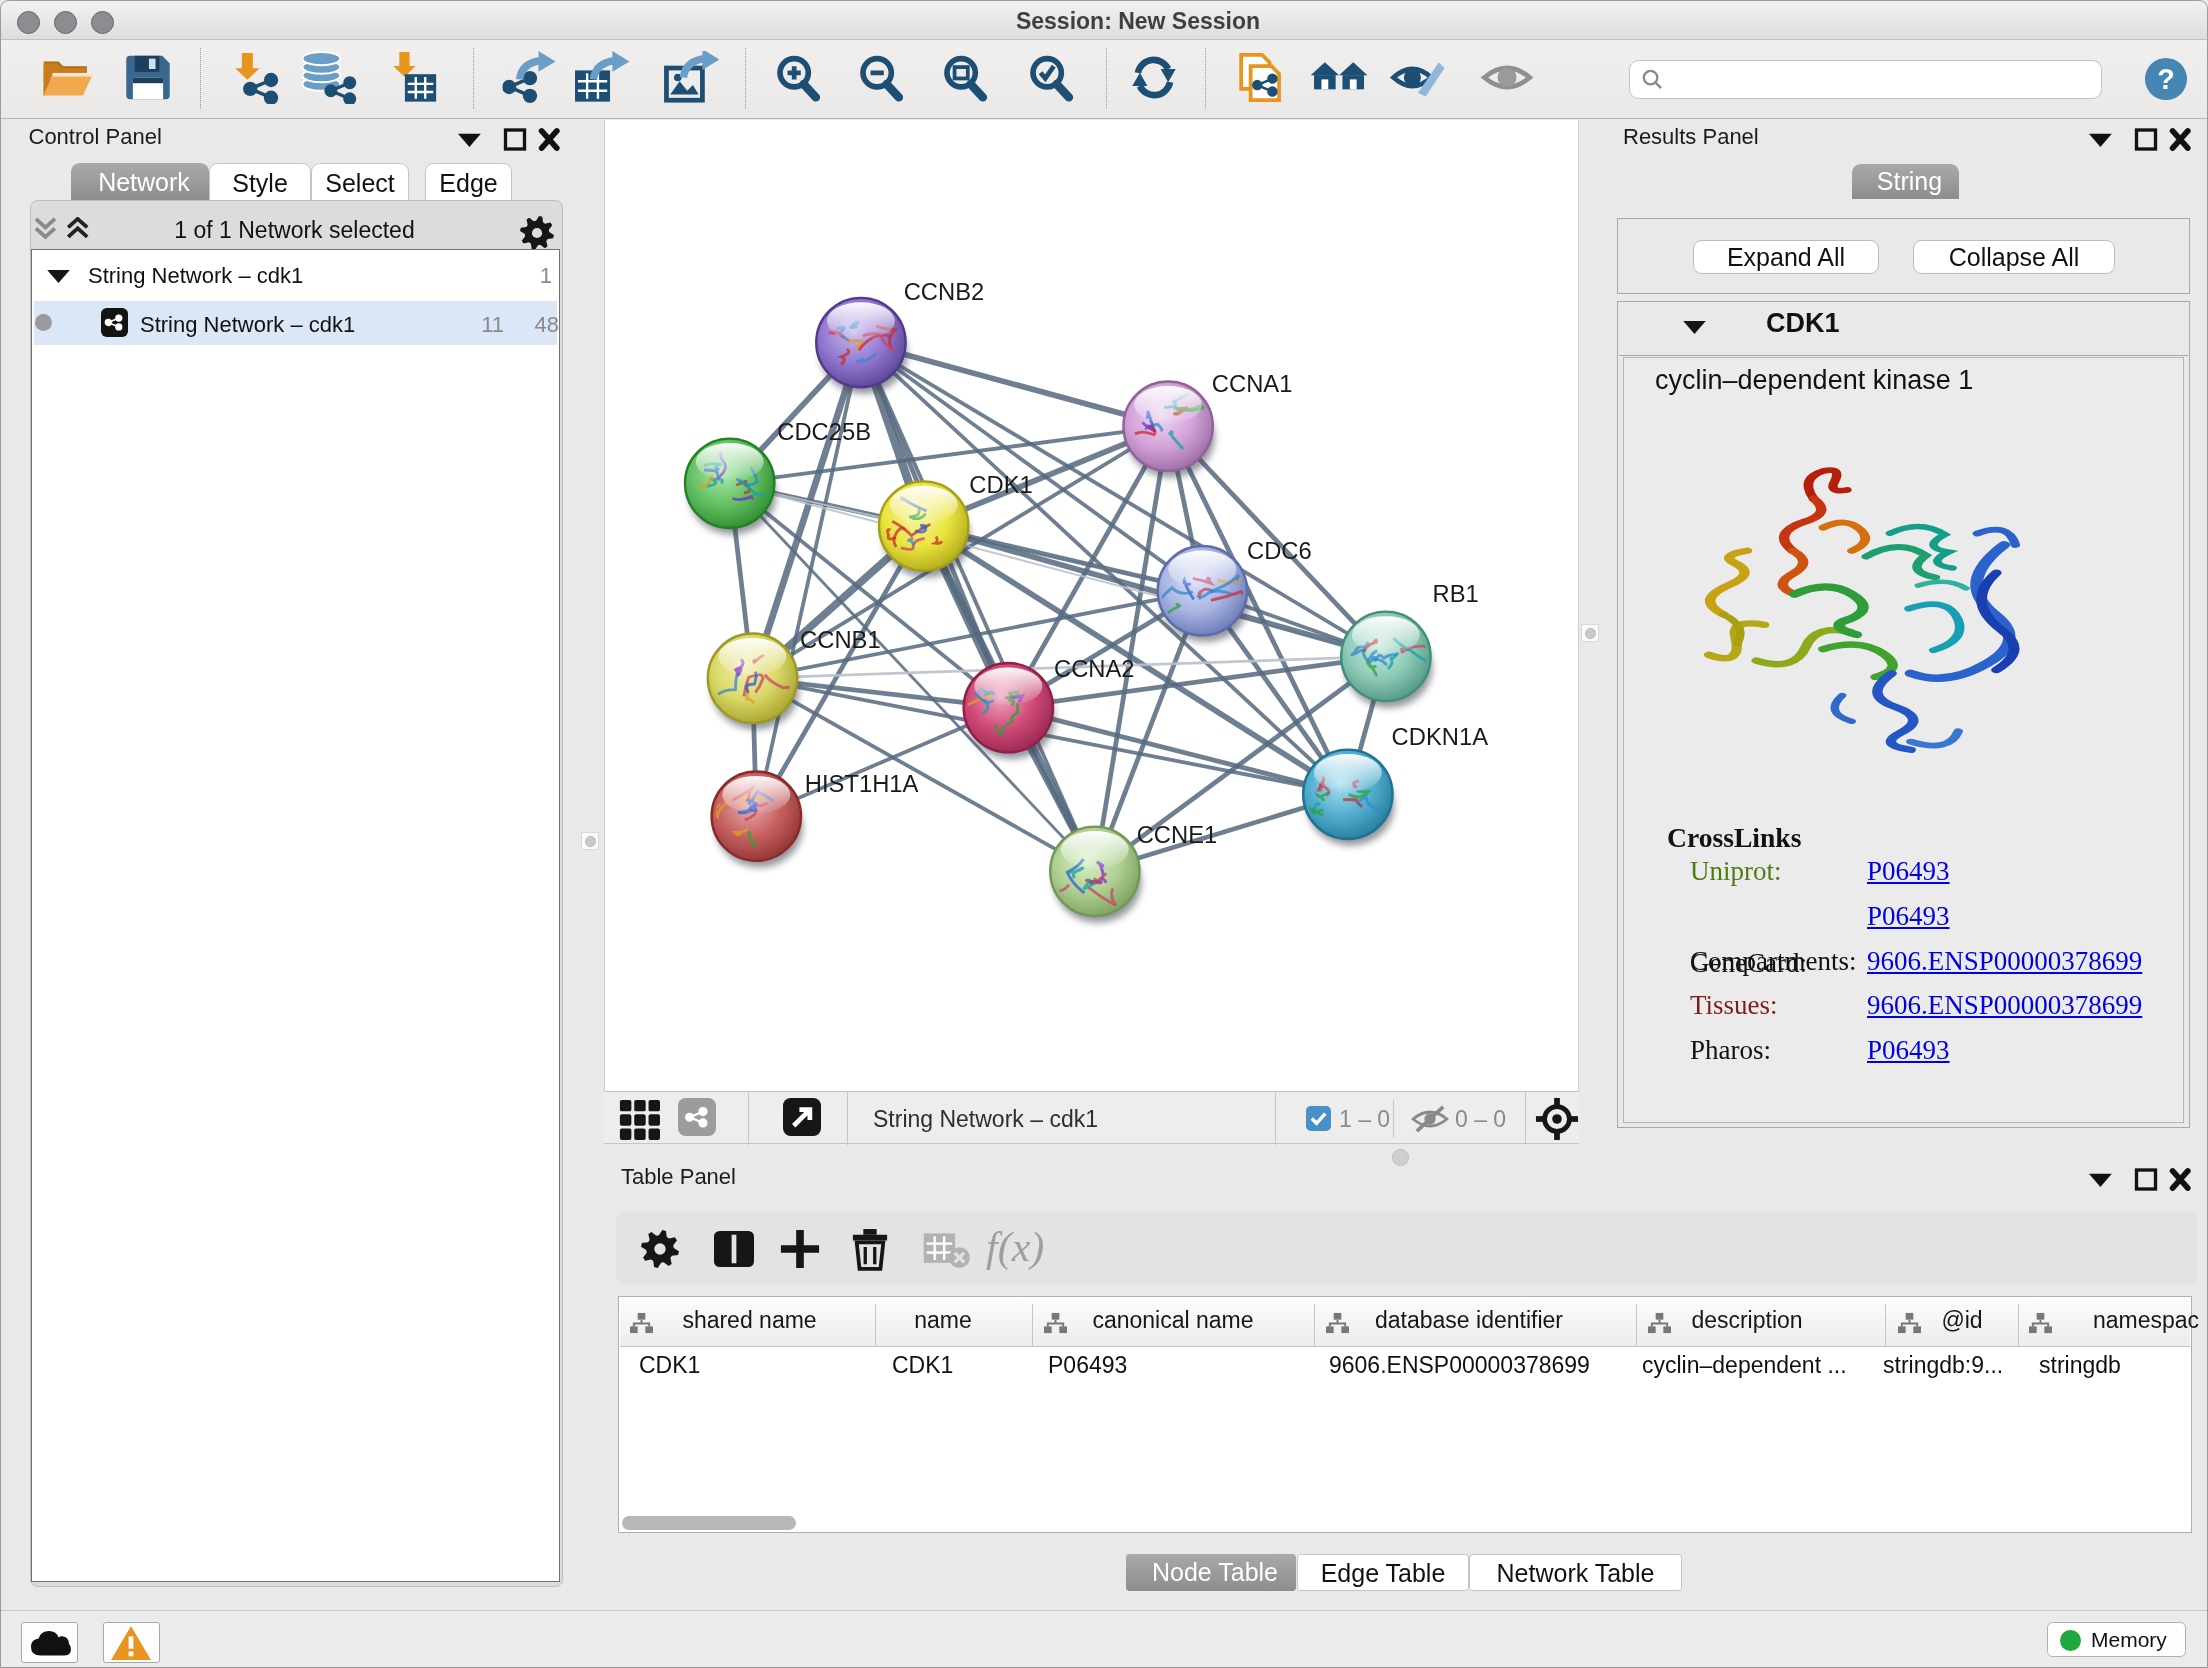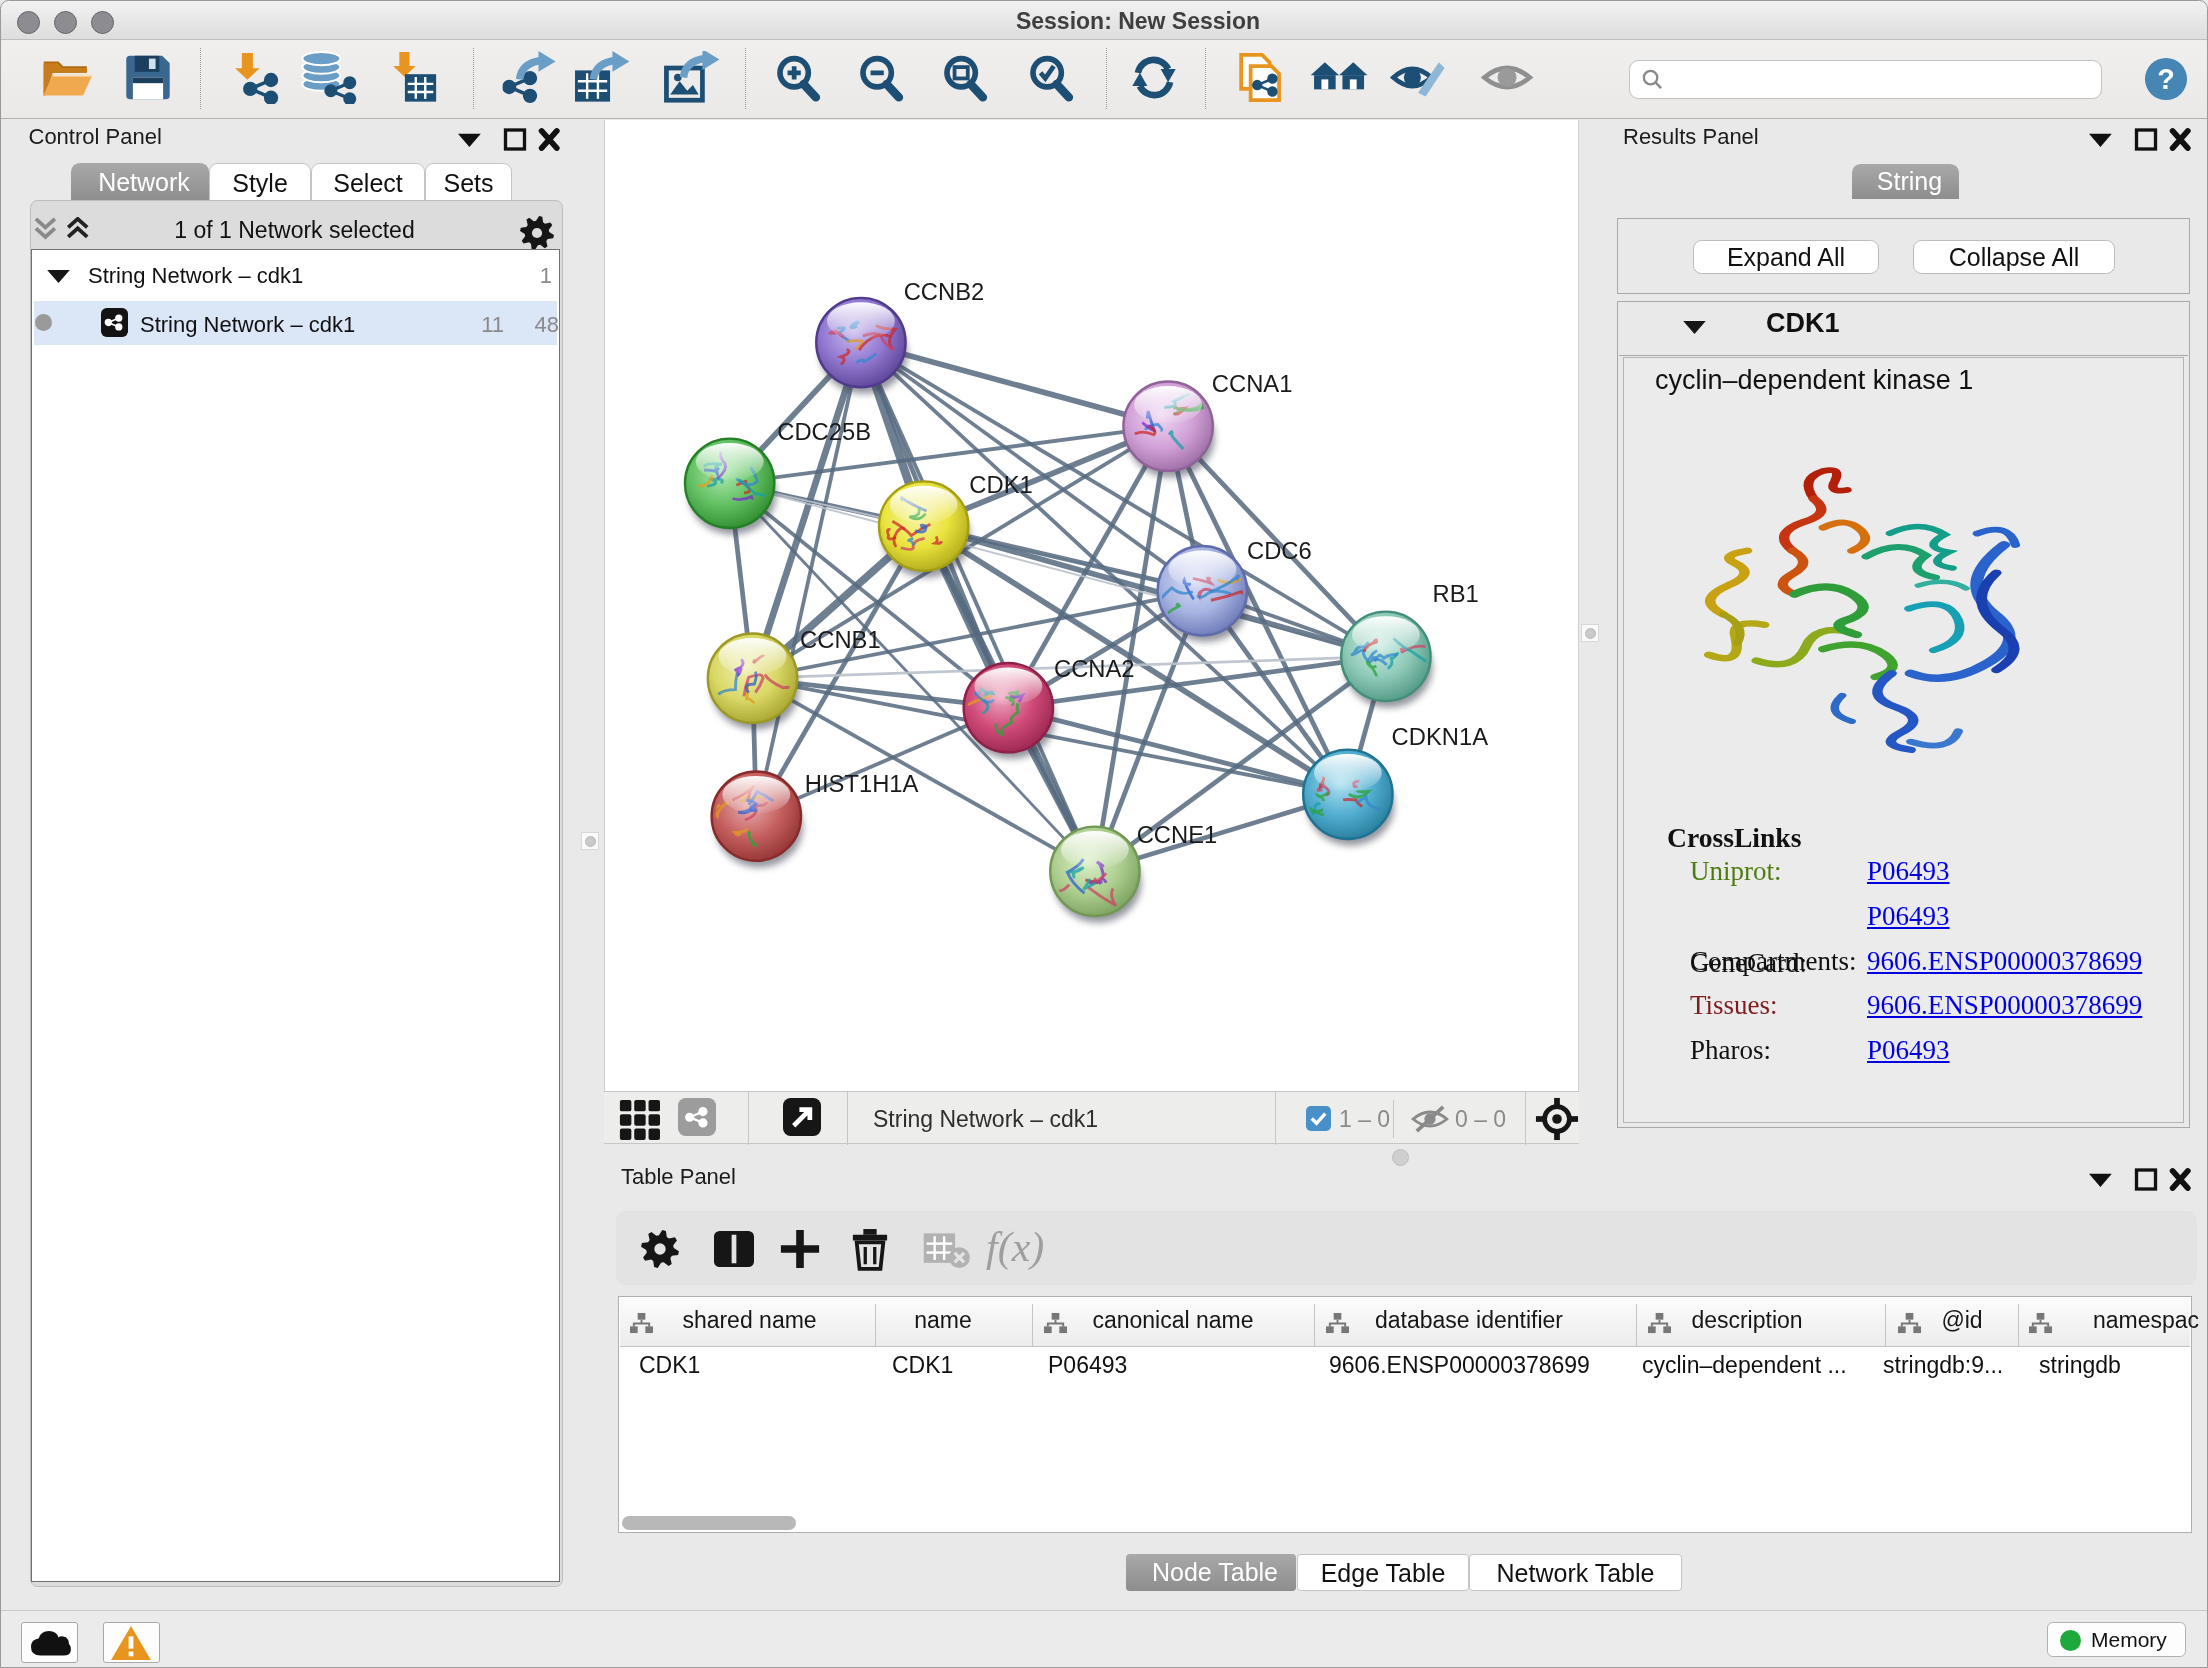--- a/index.html
+++ b/index.html
@@ -168,22 +168,22 @@
   </div>
 <div class="abs" style="left:0;top:120px;width:588px;height:1467px">
     <div class="abs paneltitle" style="left:28.5px;top:3.8px">Control Panel</div>
     <svg width="114" height="25" viewBox="0 0 120 26" style="position:absolute;left:458px;top:6.7px">
       <path d="M0 7 L24 7 L12 21 Z" fill="#111"></path>
       <rect x="50" y="3" width="20" height="20" fill="none" stroke="#111" stroke-width="3.5"></rect>
       <path d="M88 4 L104 22 M104 4 L88 22" stroke="#111" stroke-width="6" stroke-linecap="round"></path>
     </svg>
     <div class="abs graytab" style="left:71px;top:43px;width:138px;height:38px;border-radius:8.6px 8.6px 0 0;text-align:center;font-size:25px;line-height:38px">Network</div>
     <div class="abs whitetab" style="left:209px;top:43px;width:102px;height:38px;border-radius:8.6px 8.6px 0 0;text-align:center;font-size:25px;line-height:38px">Style</div>
-    <div class="abs whitetab" style="left:311px;top:43px;width:114px;height:38px;border-radius:8.6px 8.6px 0 0;text-align:center;font-size:25px;line-height:38px">Select</div>
-    <div class="abs whitetab" style="left:425px;top:43px;width:87px;height:38px;border-radius:8.6px 8.6px 0 0;text-align:center;font-size:25px;line-height:38px">Sets</div>
+    <div class="abs whitetab" style="left:311px;top:43px;width:98px;height:38px;border-radius:8.6px 8.6px 0 0;text-align:center;font-size:25px;line-height:38px">Select</div>
+    <div class="abs whitetab" style="left:425px;top:43px;width:87px;height:38px;border-radius:8.6px 8.6px 0 0;text-align:center;font-size:25px;line-height:38px">Edge</div>
     <div class="abs" style="left:29.5px;top:80px;width:533px;height:1387px;background:#dcdcdc;border:1px solid #bdbdbd;border-radius:7.6px"></div>
     <svg width="57" height="28.5" viewBox="0 0 60 30" class="abs" style="left:34px;top:97px">
       <path d="M2 2 L12 11 L22 2 M2 12 L12 21 L22 12" fill="none" stroke="#8a8a8a" stroke-width="4"></path>
       <path d="M36 11 L46 2 L56 11 M36 21 L46 12 L56 21" fill="none" stroke="#222" stroke-width="4"></path>
     </svg>
     <div class="abs" style="left:133px;top:97px;width:323px;text-align:center;font-size:23px;color:#111">1 of 1 Network selected</div>
     <svg width="36" height="36" viewBox="0 0 38 38" class="abs" style="left:519px;top:95px">
       <path d="M21.2 1.1 L24.6 1.9 L25.4 7.7 L27.4 9.2 L33.2 7.9 L35.1 10.9 L31.5 15.5 L31.9 18.0 L36.9 21.2 L36.1 24.6 L30.3 25.4 L28.8 27.4 L30.1 33.2 L27.1 35.1 L22.5 31.5 L20.0 31.9 L16.8 36.9 L13.4 36.1 L12.6 30.3 L10.6 28.8 L4.8 30.1 L2.9 27.1 L6.5 22.5 L6.1 20.0 L1.1 16.8 L1.9 13.4 L7.7 12.6 L9.2 10.6 L7.9 4.8 L10.9 2.9 L15.5 6.5 L18.0 6.1 Z" fill="#161616"></path>
       <circle cx="19.0" cy="19.0" r="5.4" fill="#dcdcdc"></circle>
     </svg>

